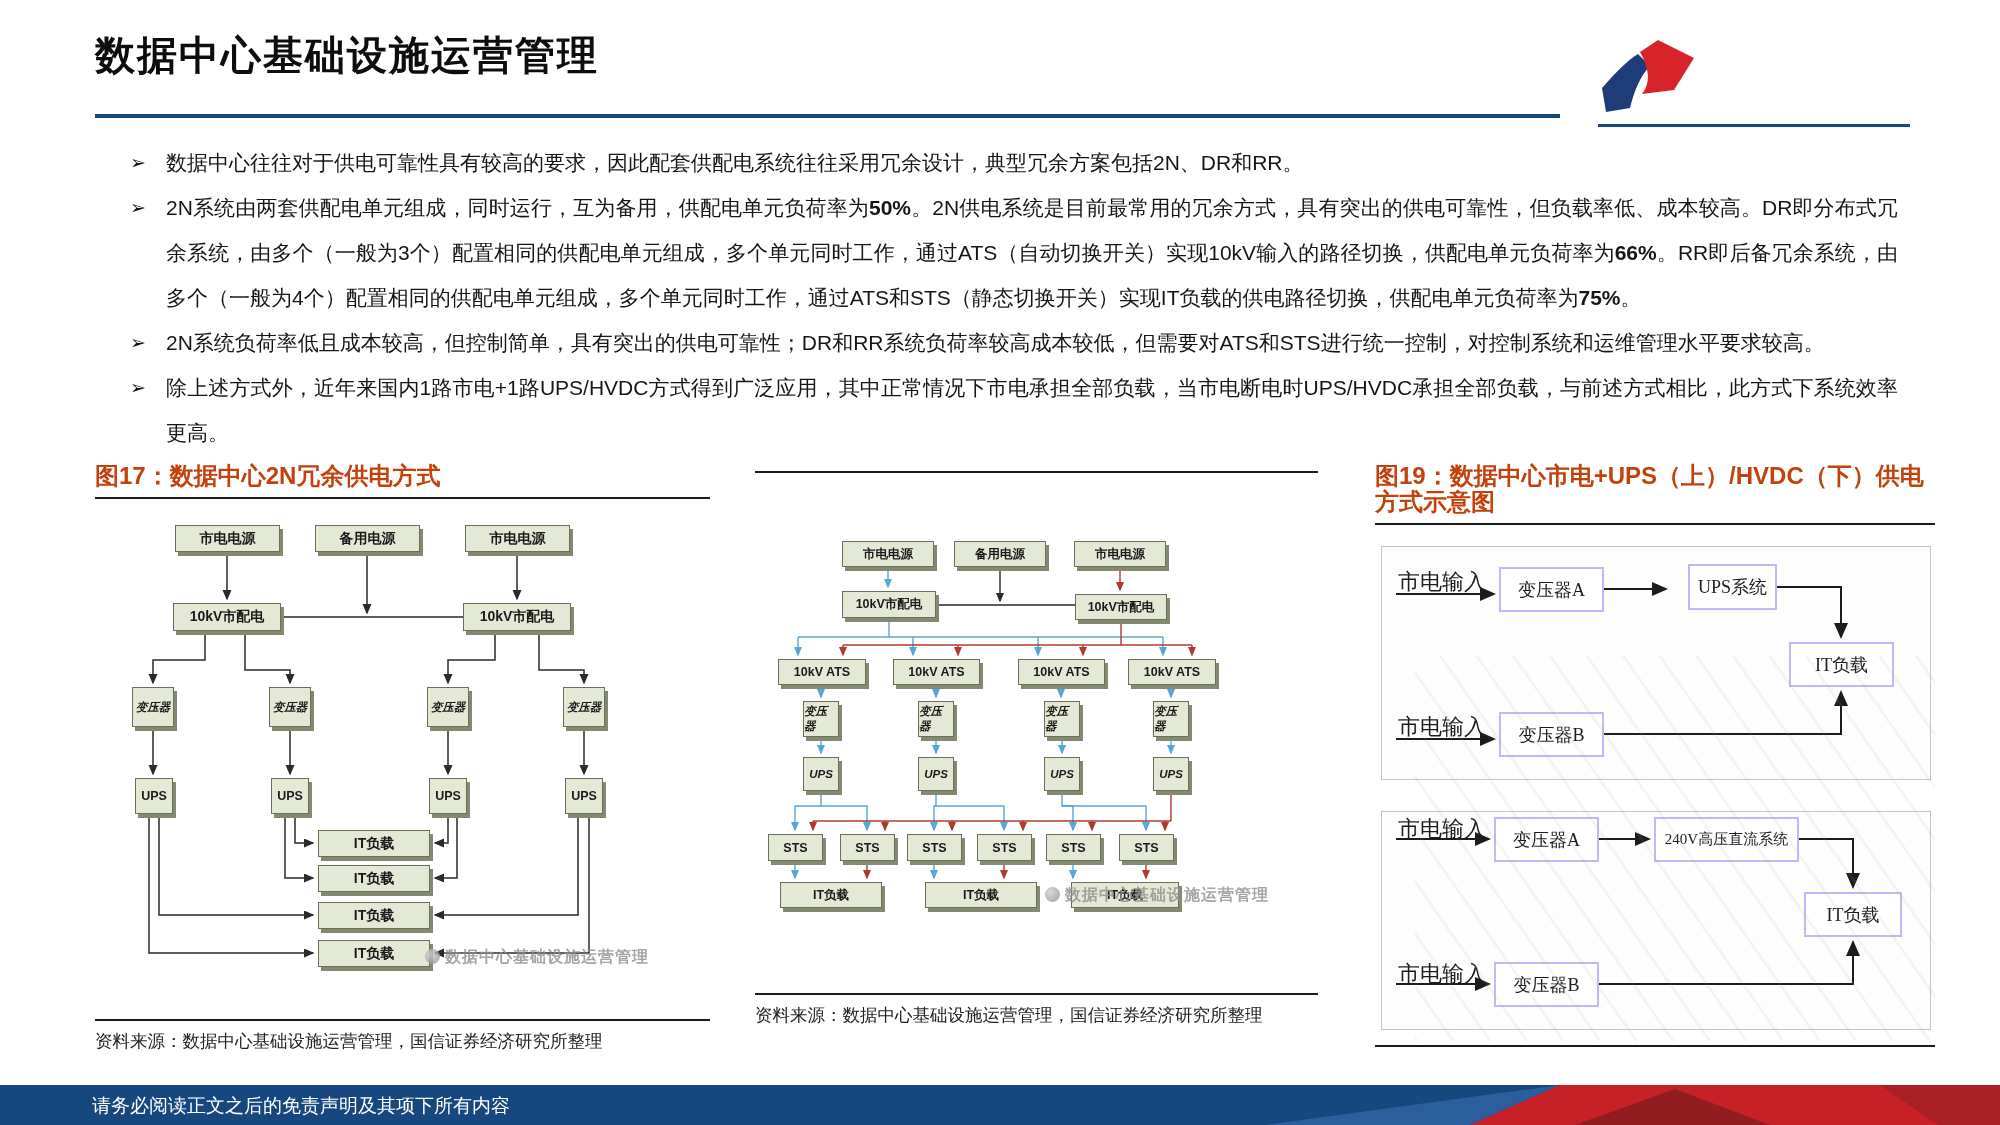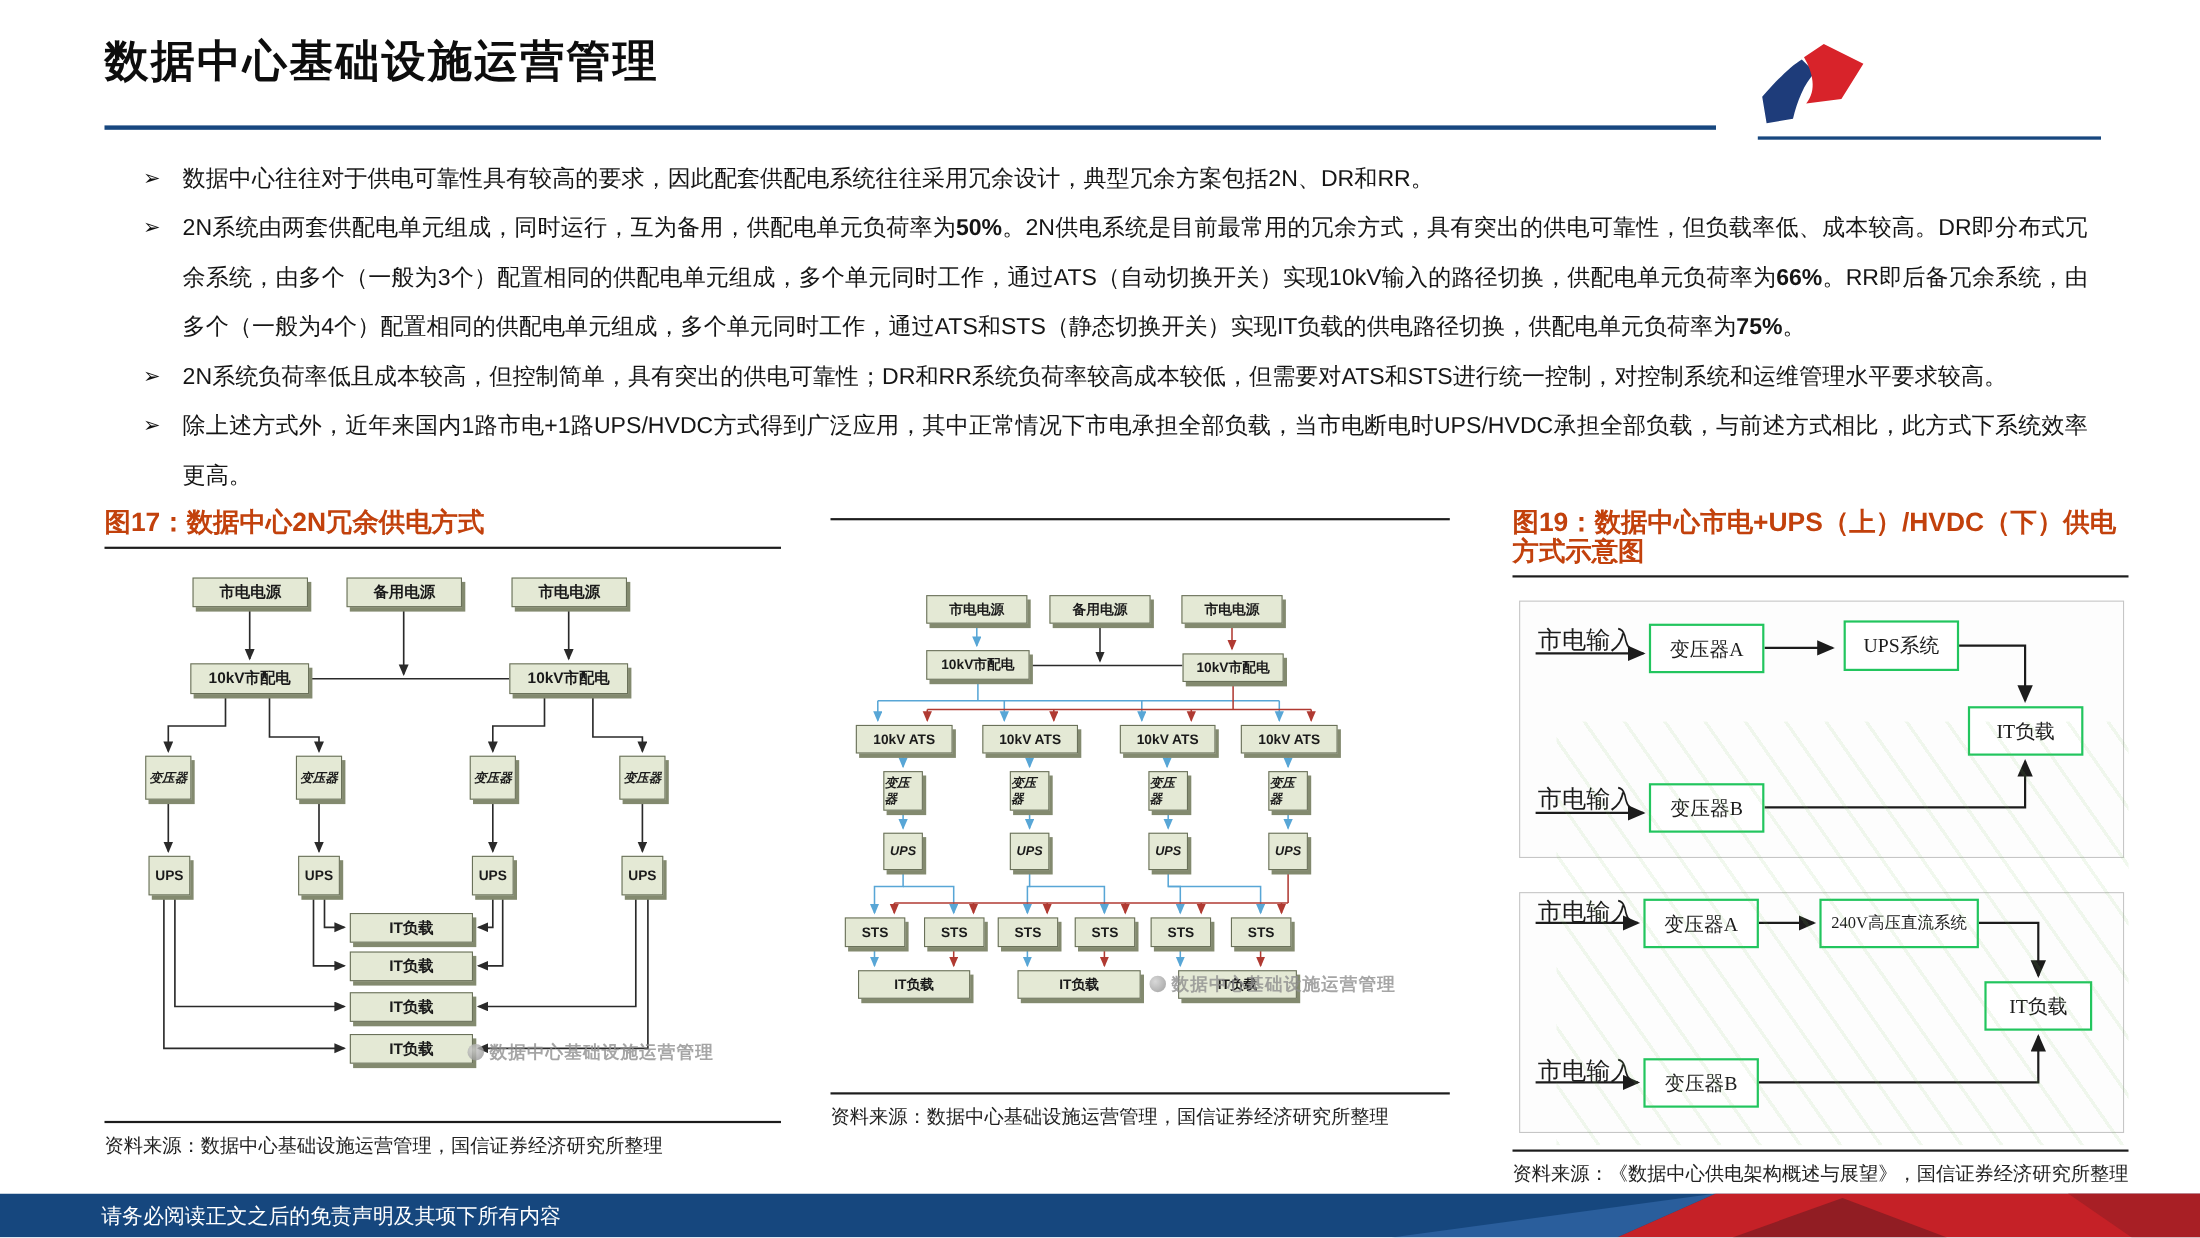--- a/index.html
+++ b/index.html
@@ -35,21 +35,21 @@
   .source{font-size:17.5px;line-height:24px;color:#222;margin-top:8px;}
 
   
   .box3d{position:absolute;background:#e4e9d5;border:1px solid #6a715a;
          box-shadow:3px 4px 0 #838a6f;display:flex;align-items:center;justify-content:center;
          font-weight:bold;color:#1a1a1a;box-sizing:border-box;}
   .f14{font-size:14px;} .f12{font-size:12.5px;} .f11{font-size:11.5px;font-style:italic;}
 
   
   .subfig{position:absolute;left:6px;width:548px;background:#fdfdfd;border:1px solid #c6c6c6;}
-  .pbox{position:absolute;background:#fff;border:2px solid #22c55e;display:flex;align-items:center;
+  .pbox{position:absolute;background:#fff;border:2px solid #c4b5fd;display:flex;align-items:center;
         justify-content:center;font-family:"Liberation Serif",serif;font-size:18px;color:#1c1c1c;
         box-sizing:border-box;}
   .plabel{position:absolute;font-family:"Liberation Serif",serif;font-size:22px;color:#1c1c1c;
           white-space:nowrap;}
   .green-wm{position:absolute;inset:120px 0 0 40px;pointer-events:none;
             background:repeating-linear-gradient(55deg,rgba(120,190,90,0.10) 0 3px,transparent 3px 30px);}
 
   .svglayer{position:absolute;inset:0;width:100%;height:100%;}
 
   .wm{position:absolute;color:#8f8f8f;opacity:.8;font-size:16px;font-weight:bold;
@@ -270,21 +270,21 @@
             <path d="M14 47 L112 47" marker-end="url(#a19a)"></path>
             <path d="M222 42 L284 42" marker-end="url(#a19a)"></path>
             <path d="M394 40 L459 40 L459 90" marker-end="url(#a19a)"></path>
             <path d="M14 192 L112 192" marker-end="url(#a19a)"></path>
             <path d="M222 187 L459 187 L459 145" marker-end="url(#a19a)"></path>
           </g>
         </svg>
         <div class="plabel" style="left:16px;top:20px">市电输入</div>
         <div class="plabel" style="left:16px;top:165px">市电输入</div>
         <div class="pbox" style="left:117px;top:20px;width:105px;height:45px">变压器A</div>
-        <div class="pbox" style="left:294px;top:17px;width:105px;height:46px">UPS系统</div>
+        <div class="pbox" style="left:306px;top:17px;width:89px;height:46px">UPS系统</div>
         <div class="pbox" style="left:407px;top:95px;width:105px;height:45px">IT负载</div>
         <div class="pbox" style="left:117px;top:165px;width:105px;height:45px">变压器B</div>
       </div>
 
       <div class="subfig" style="top:275px;height:217px">
         <svg class="svglayer" viewBox="0 0 548 217">
           <defs>
             <marker id="a19b" markerWidth="9" markerHeight="9" refX="7" refY="3.5" orient="auto">
               <path d="M0,0 L8,3.5 L0,7 Z" fill="#1c1c1c"></path>
               </marker>
@@ -302,21 +302,20 @@
         <div class="pbox" style="left:112px;top:5px;width:105px;height:45px">变压器A</div>
         <div class="pbox" style="left:272px;top:5px;width:145px;height:45px;font-size:15px">240V高压直流系统</div>
         <div class="pbox" style="left:422px;top:80px;width:98px;height:45px">IT负载</div>
         <div class="pbox" style="left:112px;top:150px;width:105px;height:45px">变压器B</div>
       </div>
 
       <div class="green-wm"></div>
     </div>
   </div>
   <div class="srcrule"></div>
-  <div class="source">资料来源：《数据中心供电架构概述与展望》，国信证券经济研究所整理</div>
 </div>
 
 <div class="footer">
   <svg width="2000" height="40" viewBox="0 0 2000 40" preserveAspectRatio="none">
     <rect width="2000" height="40" fill="#16477e"></rect>
     <polygon points="1265,40 1560,0 1470,40" fill="#2a5e9c"></polygon>
     <polygon points="1470,40 1560,0 2000,0 2000,40" fill="#c52127"></polygon>
     <polygon points="1575,40 1675,4 1770,40" fill="#911d23"></polygon>
     <polygon points="1880,0 2000,0 2000,40 1938,40" fill="#a81f25"></polygon>
   </svg>

